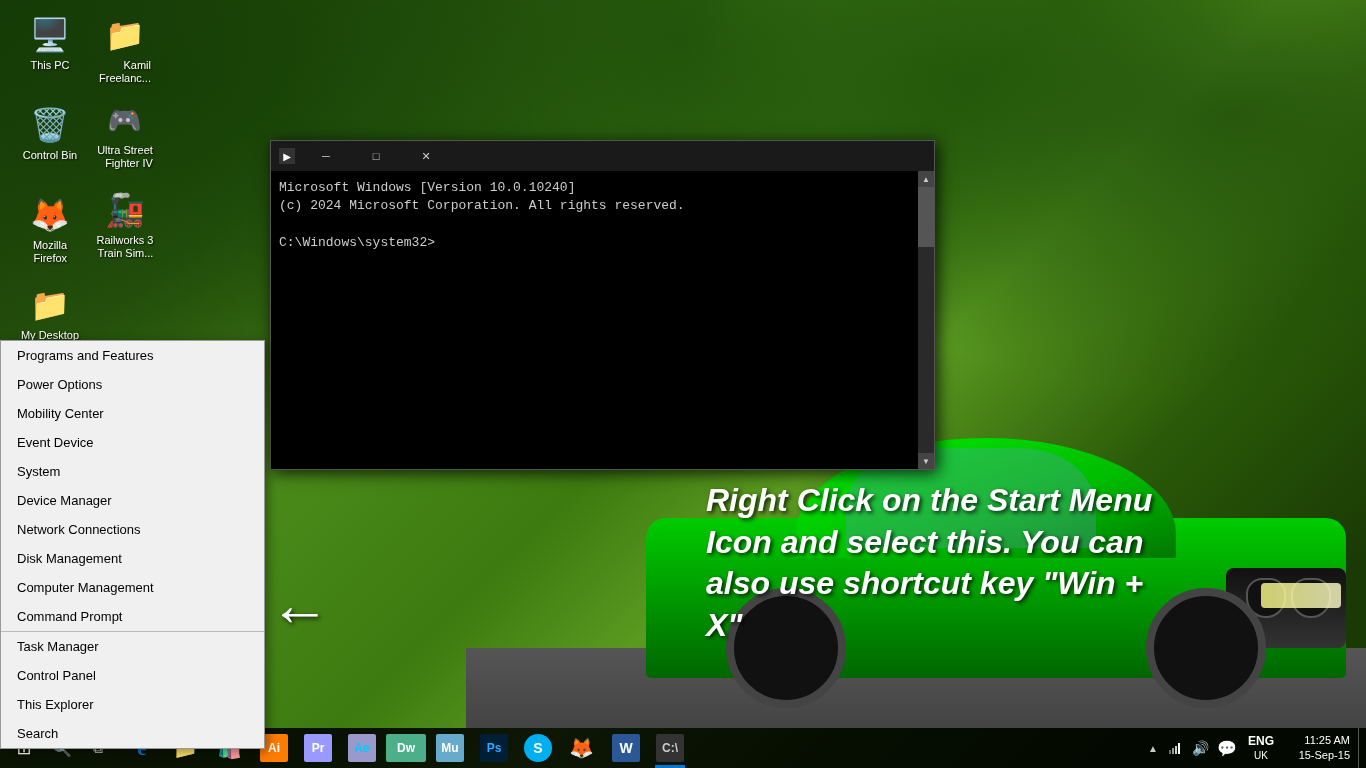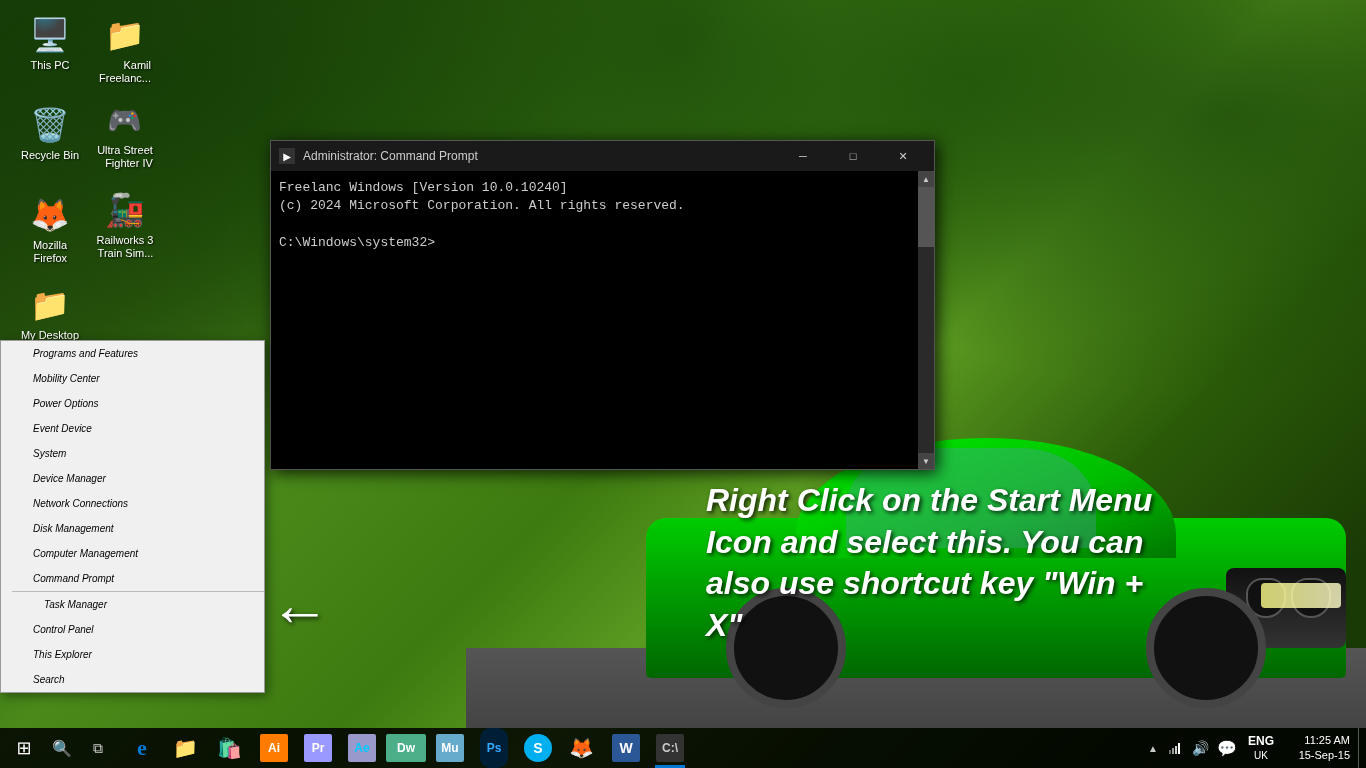--- a/index.html
+++ b/index.html
@@ -169,37 +169,35 @@
       position: absolute;
       left: 0;
       top: 340px;
       width: 265px;
       background: #f0f0f0;
       border: 1px solid #999;
       box-shadow: 3px 3px 10px rgba(0,0,0,0.4);
       z-index: 100;
     }
     .menu-item {
-      padding: 7px 32px;
-      font-size: 10px;
+      padding: 7px 16px;
+      font-size: 13px;
       color: #000;
       cursor: pointer;
       display: flex;
       align-items: center;
       justify-content: space-between;
       white-space: nowrap;
-      font-style: italic;
     }
     .menu-item.highlighted {
       background: #0078d4;
       color: white;
     }
     .menu-item.separator-above {
       border-top: 1px solid #bbb;
-      margin-left: 11px;
     }
 
     
     #taskbar {
       position: absolute;
       bottom: 0;
       left: 0;
       width: 100%;
       height: 40px;
       background: rgba(0,0,0,0.85);
@@ -377,21 +375,21 @@
     <div class="icon-label">This PC</div>
   </div>
 
   <div class="desktop-icon" style="top:15px;left:85px;">
     <div class="icon-img">📁</div>
     <div class="icon-label">Kamil<br>Freelanc...</div>
   </div>
 
   <div class="desktop-icon" style="top:105px;left:10px;">
     <div class="icon-img">🗑️</div>
-    <div class="icon-label">Recycle Bin</div>
+    <div class="icon-label">Control Bin</div>
   </div>
 
   <div class="desktop-icon" style="top:100px;left:85px;">
     <div class="icon-img" style="font-size:28px;">🎮</div>
     <div class="icon-label">Ultra Street<br>Fighter IV</div>
   </div>
 
   <div class="desktop-icon" style="top:195px;left:10px;">
     <div class="icon-img">🦊</div>
     <div class="icon-label">Mozilla<br>Firefox</div>
@@ -403,53 +401,52 @@
   </div>
 
   <div class="desktop-icon" style="top:285px;left:10px;">
     <div class="icon-img">📁</div>
     <div class="icon-label">My Desktop<br>Stuff 01-0...</div>
   </div>
 
   <div id="cmd-window">
     <div class="cmd-titlebar">
       <div class="cmd-icon">▶</div>
-      <span class="title-text">Administrator: Command Prompt</span>
       <div class="window-controls">
         <div class="win-btn">─</div>
         <div class="win-btn">□</div>
         <div class="win-btn close">✕</div>
       </div>
     </div>
     <div class="cmd-body">
       <div class="cmd-content">
-        <div>Freelanc Windows [Version 10.0.10240]</div>
+        <div>Microsoft Windows [Version 10.0.10240]</div>
         <div>(c) 2024 Microsoft Corporation. All rights reserved.</div>
         <div>&nbsp;</div>
         <div>C:\Windows\system32&gt;</div>
       </div>
       <div class="cmd-scrollbar">
         <div class="scroll-btn">▲</div>
         <div class="scroll-track">
           <div class="scroll-thumb"></div>
         </div>
         <div class="scroll-btn">▼</div>
       </div>
     </div>
   </div>
 
   <div id="context-menu">
     <div class="menu-item">
       <span>Programs and Features</span>
     </div>
     <div class="menu-item">
+      <span>Power Options</span>
+    </div>
+    <div class="menu-item">
       <span>Mobility Center</span>
-    </div>
-    <div class="menu-item">
-      <span>Power Options</span>
     </div>
     <div class="menu-item">
       <span>Event Device</span>
     </div>
     <div class="menu-item">
       <span>System</span>
     </div>
     <div class="menu-item">
       <span>Device Manager</span>
     </div>
@@ -521,21 +518,21 @@
 
       <div class="taskbar-app">
         <span style="background:#4CAF8A;color:white;font-size:12px;font-weight:bold;width:40px;height:28px;display:flex;align-items:center;justify-content:center;border-radius:2px;">Dw</span>
       </div>
 
       <div class="taskbar-app">
         <span style="background:#66AACC;color:white;font-size:12px;font-weight:bold;width:28px;height:28px;display:flex;align-items:center;justify-content:center;border-radius:2px;">Mu</span>
       </div>
 
       <div class="taskbar-app">
-        <span style="background:#001E36;color:#31A8FF;font-size:12px;font-weight:bold;width:28px;height:40px;display:flex;align-items:center;justify-content:center;border-radius:10px;">Ps</span>
+        <span style="background:#001E36;color:#31A8FF;font-size:12px;font-weight:bold;width:28px;height:28px;display:flex;align-items:center;justify-content:center;border-radius:2px;">Ps</span>
       </div>
 
       <div class="taskbar-app">
         <span style="background:#00AFF0;color:white;font-size:14px;font-weight:bold;width:28px;height:28px;display:flex;align-items:center;justify-content:center;border-radius:50%;">S</span>
       </div>
 
       <div class="taskbar-app">
         <span style="font-size:20px;">🦊</span>
       </div>
 

